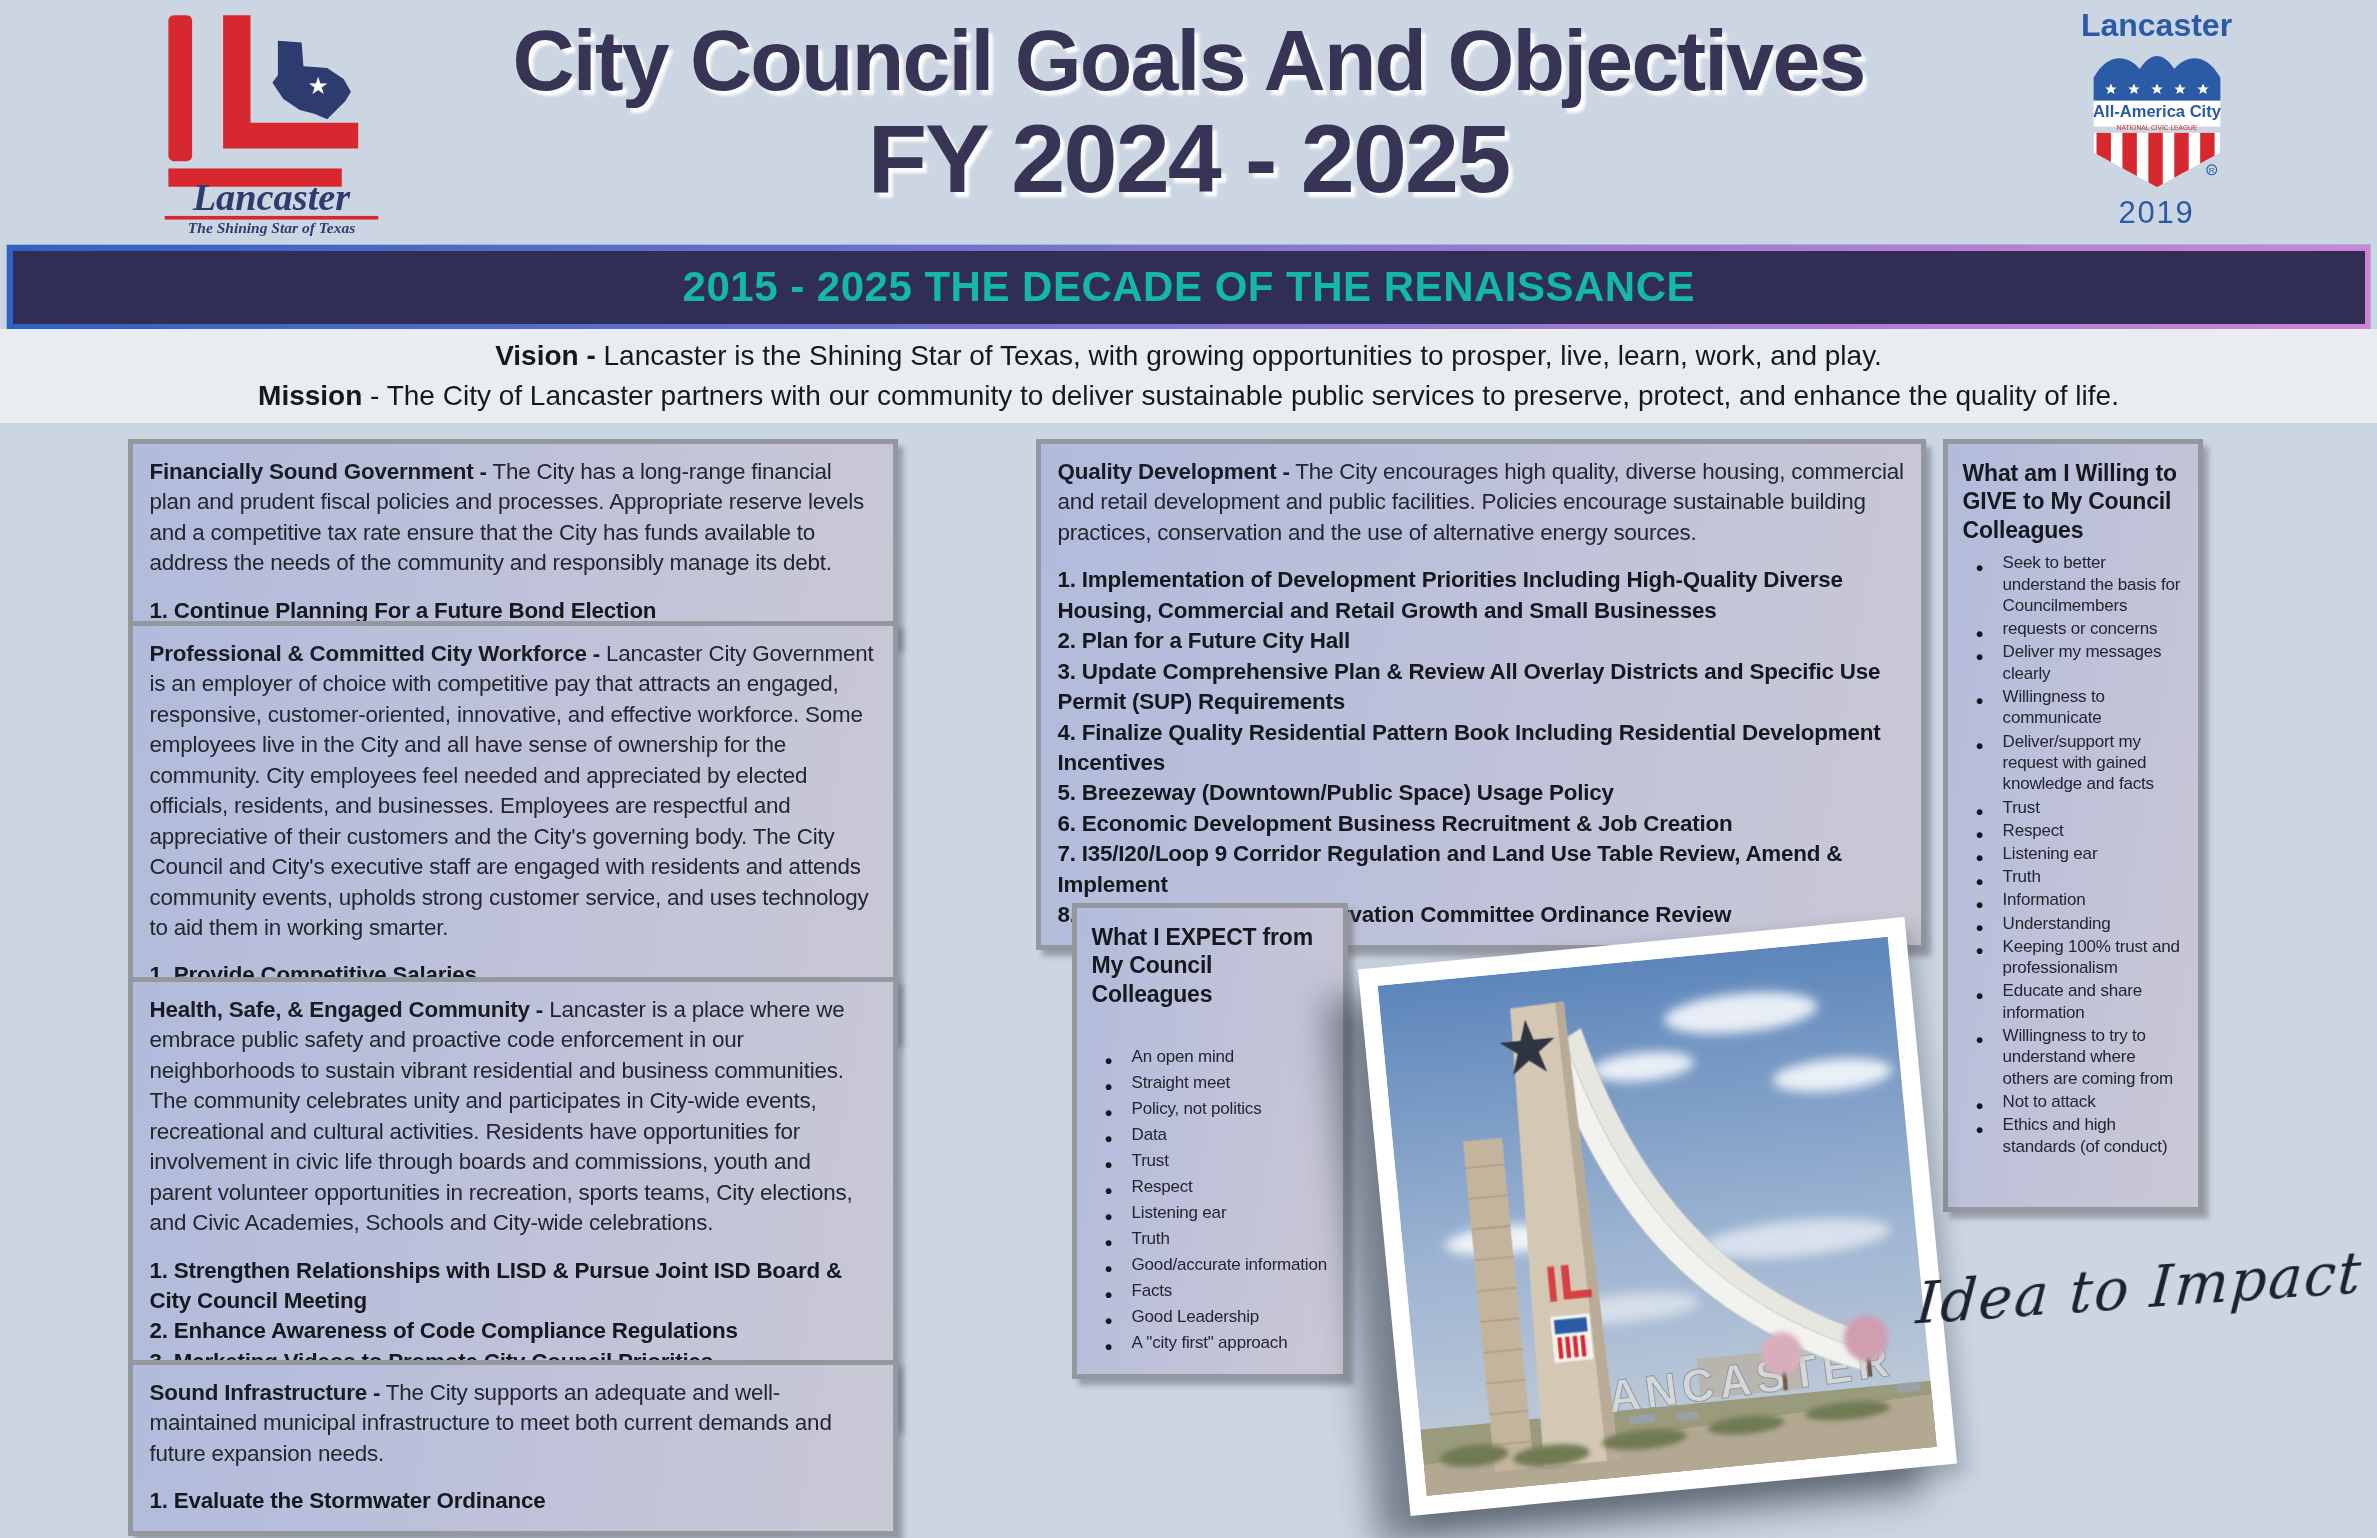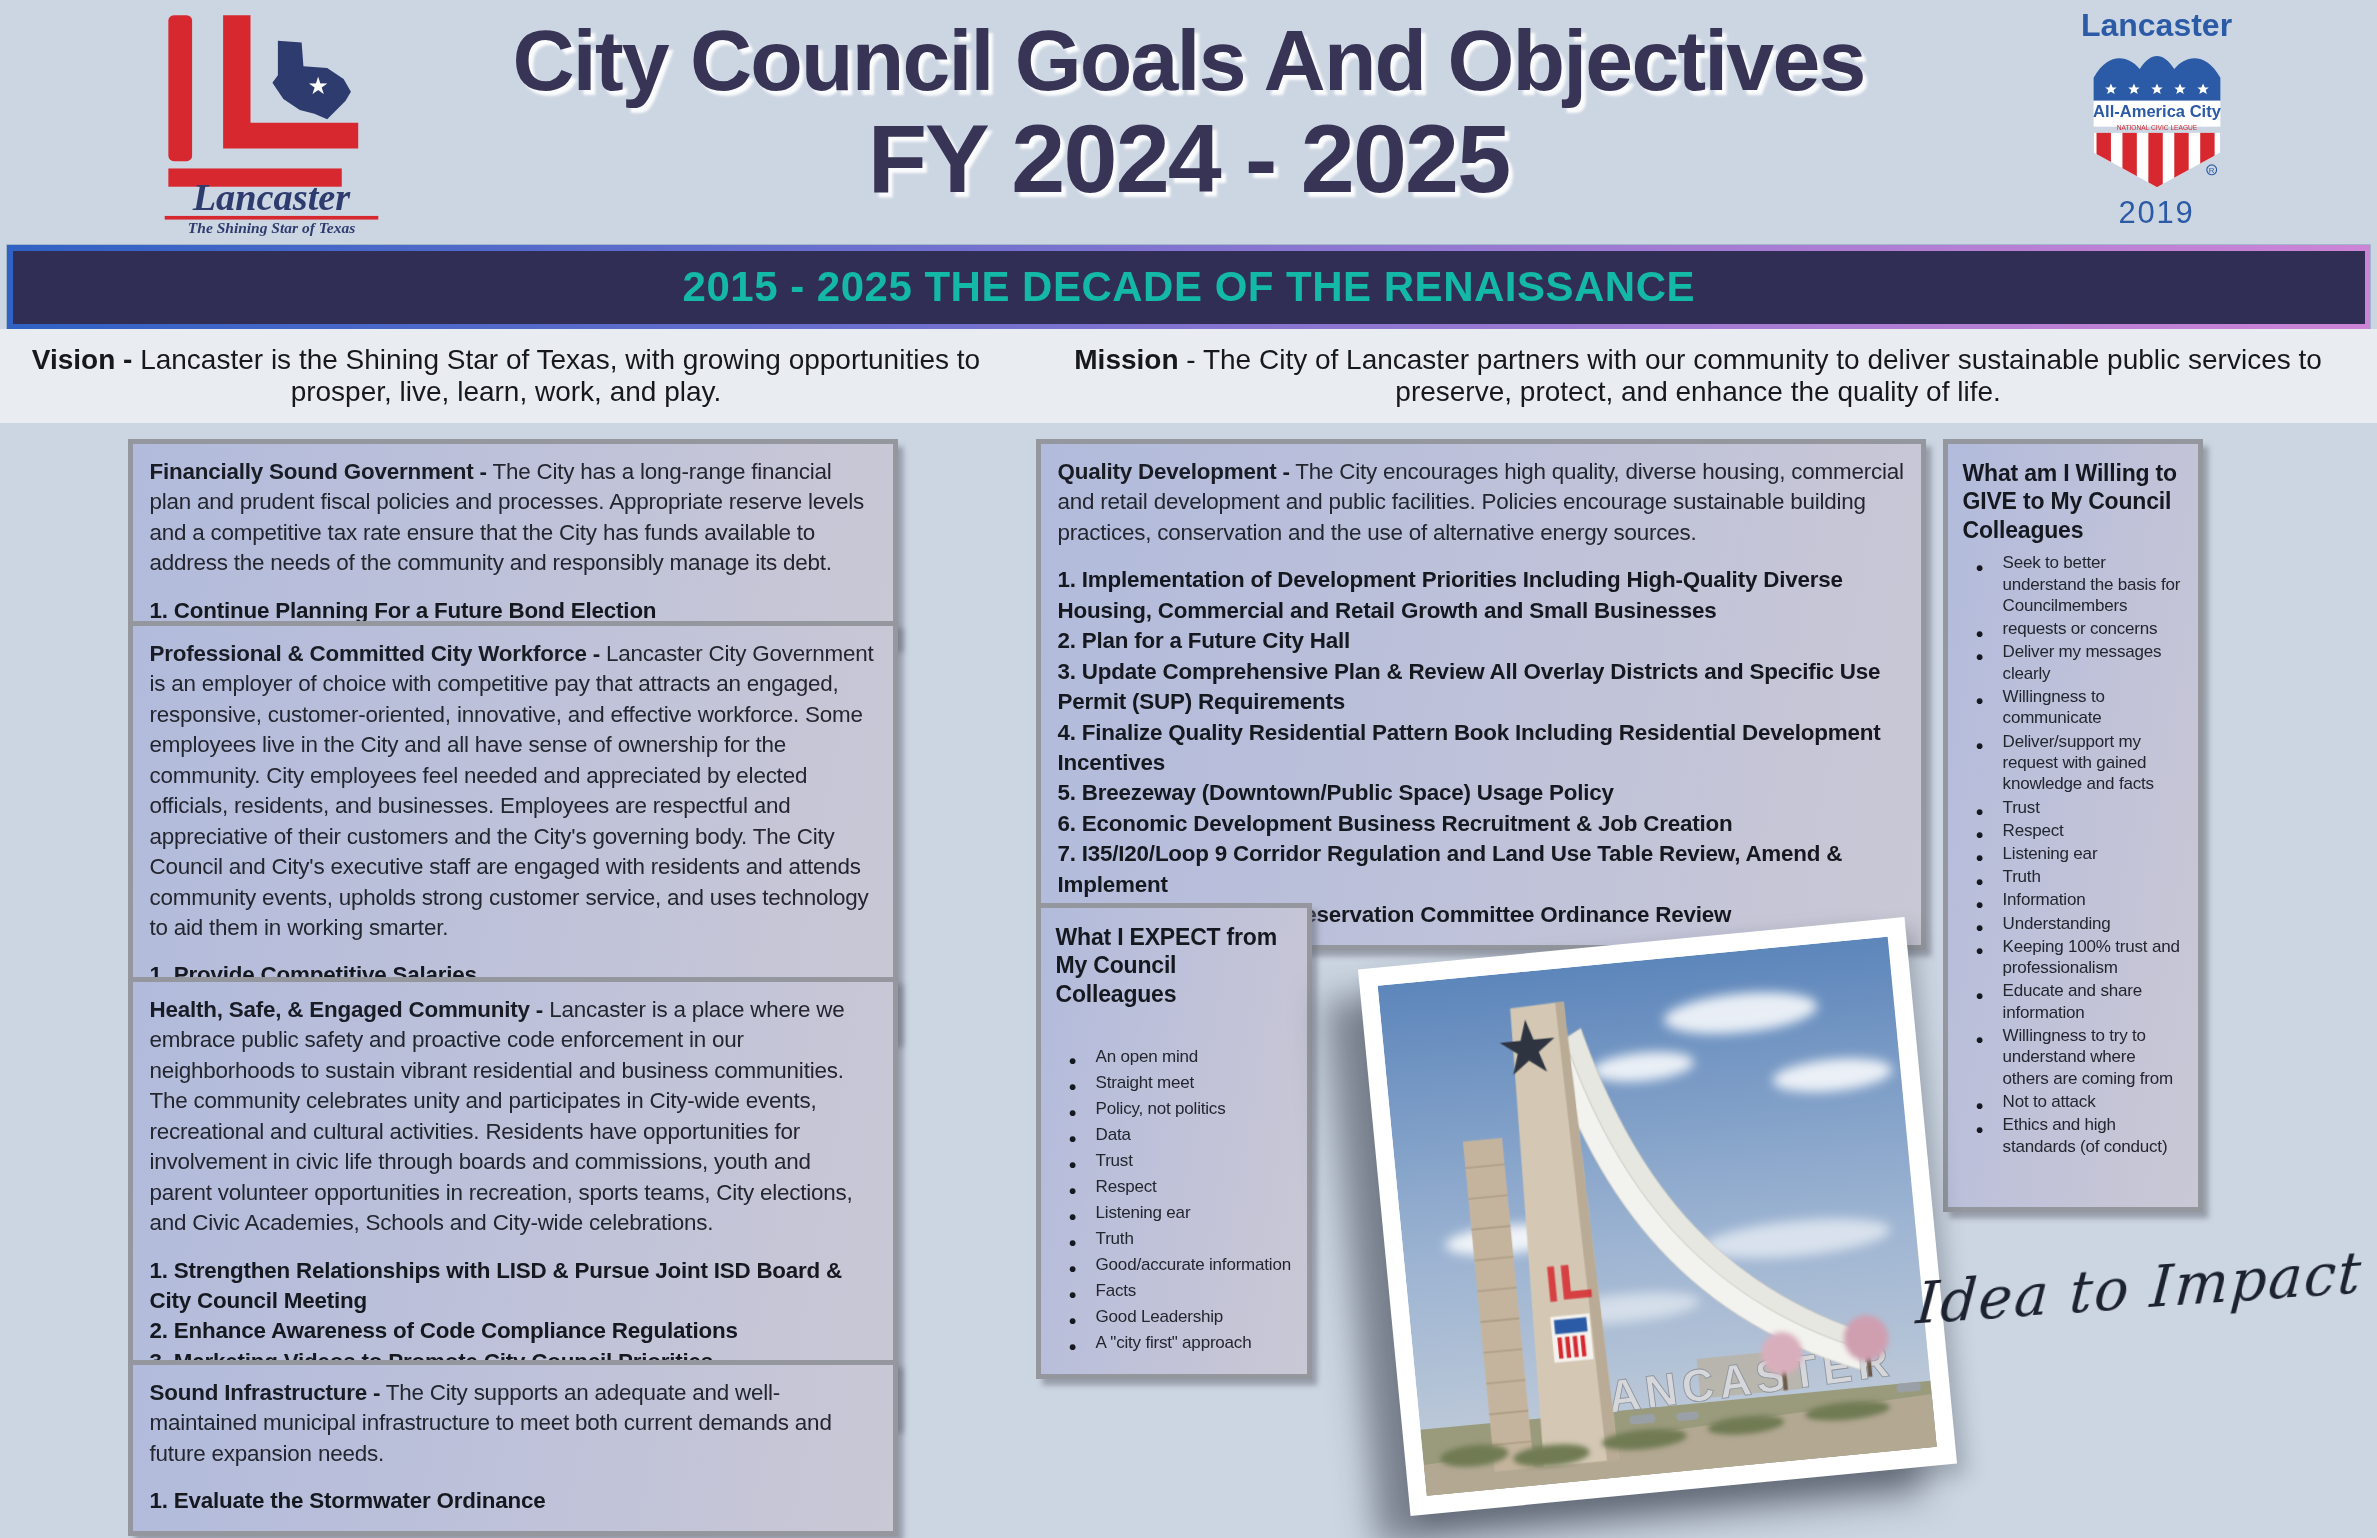--- a/index.html
+++ b/index.html
@@ -50,21 +50,21 @@
     display: flex; align-items: center; justify-content: center;
   }
   .banner-inner span {
     color: #14b8a6; font-size: 42px; font-weight: bold; letter-spacing: 0.5px;
   }
 
   
   .vision-strip {
     position: absolute; top: 329px; left: 0; width: 100%; height: 94px;
     background: #e9edf2;
-    display: flex; flex-direction: row; align-items: center; justify-content: center;
+    display: flex; flex-direction: column; align-items: center; justify-content: center;
     gap: 7.3px;
   }
   .vision-strip p { font-size: 28px; color: #16181d; text-align: center; }
   .vision-strip p b { font-weight: bold; }
 
   
   .goal-box {
     position: absolute;
     background: linear-gradient(100deg, #b2bbdc 0%, #bfc2d9 55%, #c9c8d5 100%);
     border: 5.5px solid #94989e;
@@ -94,21 +94,21 @@
   }
   .bullet-box h3 { font-size: 23px; font-weight: bold; color: #15181f; line-height: 1.25; letter-spacing: -0.2px; }
   .bullet-box ul { list-style: none; margin-top: 7.3px; }
   .bullet-box li {
     font-size: 17px; line-height: 1.26; color: #23262f;
     padding-left: 40px; position: relative; margin-bottom: 4.6px; letter-spacing: -0.2px;
   }
   .bullet-box li::before {
     content: "●"; font-size: 13.7px; position: absolute; left: 12.8px; top: 6.4px; color: #15181f;
   }
-  #box-expect { left: 1036px; top: 903px; width: 276px; min-height: 437px; }
+  #box-expect { left: 1072px; top: 903px; width: 276px; min-height: 437px; }
   #box-expect ul { margin-top: 37px; }
   #box-give   { left: 1943px; top: 439px; width: 260px; min-height: 773px; }
   #box-give li { margin-bottom: 1.8px; }
 
   
   .photo {
     position: absolute; left: 1383px; top: 942px; width: 549px; height: 549px;
     background: #ffffff;
     padding: 18.3px;
     transform: rotate(-5.5deg);

